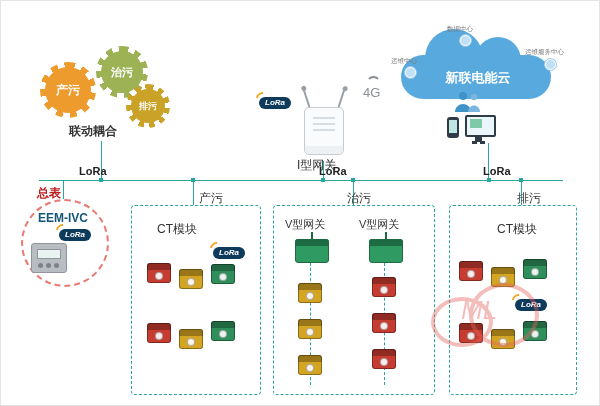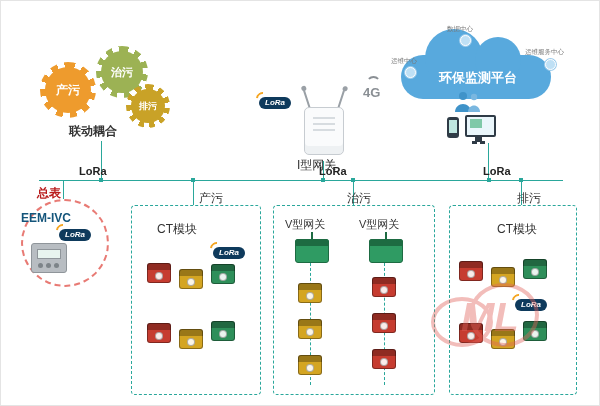--- a/index.html
+++ b/index.html
@@ -26,21 +26,21 @@
 
   
   .lora{position:absolute;background:#0e3a5c;color:#fff;font-size:8px;font-weight:700;font-style:italic;padding:2px 6px;border-radius:9px;line-height:1;white-space:nowrap;}
   .lora::before{content:'';position:absolute;top:-5px;left:-3px;width:9px;height:9px;border:2px solid #f5a623;border-color:#f5a623 transparent transparent transparent;border-radius:50%;transform:rotate(-40deg);}
 
   
   .ant{position:absolute;width:2px;height:20px;background:#9aa0a6;border-radius:1px;transform-origin:bottom center;}
   .ant::after{content:'';position:absolute;top:-4px;left:-1.5px;width:5px;height:5px;border-radius:50%;background:#9aa0a6;}
   .gw-body{position:absolute;left:303px;top:106px;width:38px;height:46px;background:#fafbfc;border:1px solid #c7ccd1;border-radius:5px;box-shadow:inset 0 -8px 0 #eef1f3;}
   .gw-body::before{content:'';position:absolute;left:8px;top:9px;right:8px;height:2px;background:#d7dce0;box-shadow:0 6px 0 #d7dce0,0 12px 0 #d7dce0;}
-  .g4{position:absolute;left:362px;top:84px;font-size:13px;font-weight:700;color:#8a8f94;}
+  .g4{position:absolute;left:362px;top:84px;font-size:13px;font-weight:400;color:#8a8f94;}
   .g4::before{content:'';position:absolute;left:3px;top:-9px;width:11px;height:11px;border:2px solid #8a8f94;border-color:#8a8f94 transparent transparent transparent;border-radius:50%;}
 
   
   .cloud-shape{position:absolute;left:400px;top:54px;width:150px;height:44px;background:#58a9dd;border-radius:24px;}
   .cloud-shape::before{content:'';position:absolute;left:24px;top:-26px;width:58px;height:58px;background:#58a9dd;border-radius:50%;}
   .cloud-shape::after{content:'';position:absolute;left:74px;top:-18px;width:46px;height:46px;background:#58a9dd;border-radius:50%;}
   .cloud-title{position:absolute;left:412px;top:68px;width:130px;text-align:center;color:#fff;font-size:13px;font-weight:700;z-index:3;}
   .cnode{position:absolute;width:9px;height:9px;border-radius:50%;background:#bfe0f5;border:1.5px solid #fff;box-shadow:0 0 0 1px #9fcdec;z-index:3;}
 
   
@@ -58,30 +58,30 @@
   .ct.yellow{background:#d4a522;}
   .ct.green{background:#2e8f5a;}
 
   
   .vgw{position:absolute;width:32px;height:22px;background:#2f9b63;border:1px solid #1d6b42;border-radius:3px;}
   .vgw::before{content:'';position:absolute;left:-1px;right:-1px;top:-1px;height:7px;background:#1d6b42;border-radius:3px 3px 0 0;}
   .vgw::after{content:'';position:absolute;top:-8px;left:15px;width:2px;height:8px;background:#1d6b42;}
 
   
   .eem-circle{position:absolute;left:20px;top:198px;width:84px;height:84px;border:2px dashed #e87a74;border-radius:50%;}
-  .eem-model{position:absolute;left:20px;top:210px;width:84px;text-align:left;font-size:12px;font-weight:700;color:#14557b;}
+  .eem-model{position:absolute;left:20px;top:210px;width:84px;text-align:center;font-size:12px;font-weight:700;color:#14557b;}
   .meter{position:absolute;left:30px;top:242px;width:34px;height:28px;background:#b8bdc2;border:1px solid #8f959a;border-radius:3px;}
   .meter::before{content:'';position:absolute;left:5px;top:5px;right:5px;height:8px;background:#e8f4ef;border:1px solid #8f959a;}
   .meter::after{content:'';position:absolute;left:6px;bottom:4px;width:5px;height:5px;border-radius:50%;background:#7d8489;box-shadow:8px 0 0 #7d8489,16px 0 0 #7d8489;}
 
   
   .wm-logo{position:absolute;left:430px;top:280px;width:110px;height:66px;opacity:.42;z-index:5;pointer-events:none;}
   .wm-logo .c1{position:absolute;left:0;top:16px;width:54px;height:42px;border:4px solid #e2635c;border-radius:50%;}
   .wm-logo .c2{position:absolute;left:38px;top:2px;width:62px;height:56px;border:4px solid #e2635c;border-radius:50%;}
-  .wm-logo .ml{position:absolute;left:30px;top:14px;font-size:40px;font-weight:700;font-style:italic;color:#e2635c;}
+  .wm-logo .ml{position:absolute;left:30px;top:14px;font-size:26px;font-weight:400;font-style:italic;color:#e2635c;}
   .wm-text{position:absolute;left:416px;top:352px;font-size:30px;font-weight:800;color:#e2635c;opacity:.55;letter-spacing:2px;z-index:5;pointer-events:none;white-space:nowrap;}
 
   .ppl{position:absolute;left:452px;top:90px;z-index:3;}
 </style>
 </head>
 <body>
 
 <div class="stage">
 
   <div class="gear" style="--c:#ee9b2d;left:44px;top:66px;width:46px;height:46px;">
@@ -101,21 +101,21 @@
 
   <div class="ant" style="left:308px;top:88px;transform:rotate(-18deg);"></div>
   <div class="ant" style="left:336px;top:88px;transform:rotate(18deg);"></div>
   <div class="gw-body"></div>
   <div class="lora" style="left:258px;top:96px;">LoRa</div>
   <div class="g4">4G</div>
   <div class="lbl" style="left:296px;top:156px;">I型网关</div>
   <div class="vline" style="left:322px;top:160px;height:19px;"></div>
 
   <div class="cloud-shape"></div>
-  <div class="cloud-title">环保监测平台</div>
+  <div class="cloud-title">新联电能云</div>
   <div class="cnode" style="left:459px;top:34px;"></div>
   <div class="tiny" style="left:446px;top:24px;">数据中心</div>
   <div class="cnode" style="left:404px;top:66px;"></div>
   <div class="tiny" style="left:390px;top:56px;">运维中心</div>
   <div class="cnode" style="left:544px;top:58px;"></div>
   <div class="tiny" style="left:524px;top:47px;">运维服务中心</div>
 
   <div class="ppl">
     <svg width="30" height="24" viewBox="0 0 30 24">
       <circle cx="10" cy="5" r="4" fill="#3f93c9"></circle>

